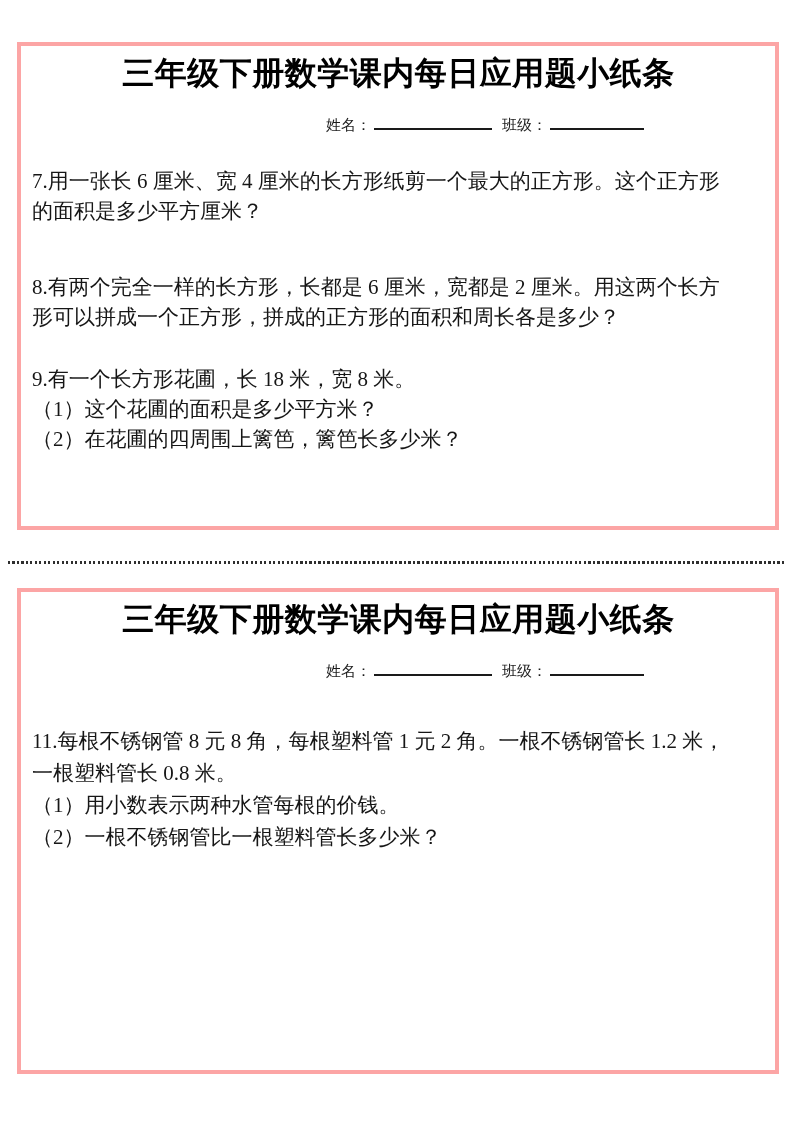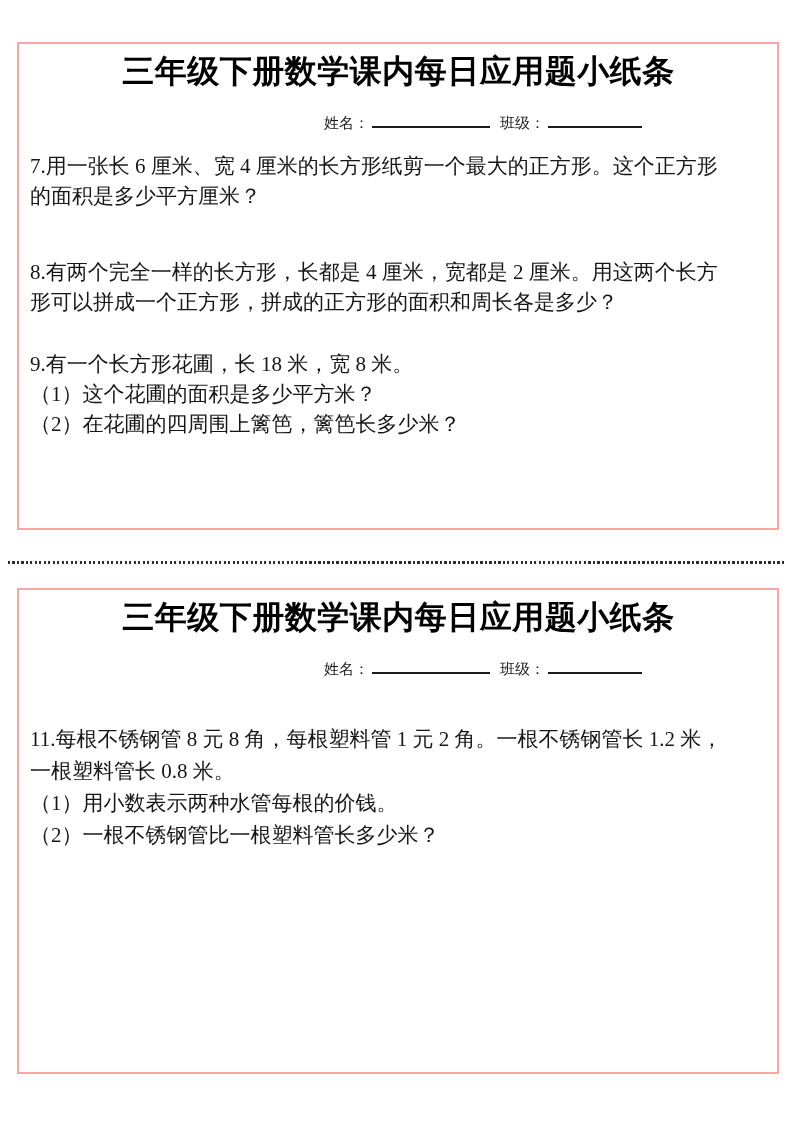--- a/index.html
+++ b/index.html
@@ -10,21 +10,21 @@
     background: #ffffff;
     font-family: "Liberation Serif", "DejaVu Serif", serif;
     color: #1a1a1a;
     overflow: hidden;
   }
   .box {
     position: absolute;
     left: 17px;
     width: 762px;
     box-sizing: border-box;
-    border: 2px solid #fca5a5;
+    border: 4px solid #fca5a5;
     background: #ffffff;
     padding: 8px 10px 0 11px;
   }
   .box.sec1 { top: 42px;  height: 488px; }
   .box.sec2 { top: 588px; height: 486px; }
 
   .title {
     margin: 0;
     text-align: center;
     font-family: "Liberation Sans", "DejaVu Sans", sans-serif;
@@ -51,21 +51,21 @@
   .u-class { width: 94px;  margin-left: 3px; }
 
   .problem {
     font-size: 21px;
     white-space: pre-wrap;
     text-align: left;
     color: #161616;
   }
   .sec1 .problem { line-height: 30px; }
   .sec2 .problem { line-height: 32px; }
-  .p7  { margin-top: 14px; }
+  .p7  { margin-top: 27px; }
   .p8  { margin-top: 46px; }
   .p9  { margin-top: 32px; }
   .p10 { margin-top: 8px;  }
   .p11 { margin-top: 40px; }
 
   .divider {
     position: absolute;
     left: 8px;
     top: 561px;
     width: 778px;
@@ -78,21 +78,21 @@
 
 <div class="page">
 
   <section class="box sec1">
     <h1 class="title">三年级下册数学课内每日应用题小纸条</h1>
     <div class="name-row">
       <span>姓名：</span><span class="uline u-name"></span><span>班级：</span><span class="uline u-class"></span>
     </div>
     <div class="problem p7">7.用一张长 6 厘米、宽 4 厘米的长方形纸剪一个最大的正方形。这个正方形
 的面积是多少平方厘米？</div>
-    <div class="problem p8">8.有两个完全一样的长方形，长都是 4 厘米，宽都是 2 厘米。用这两个长方
+    <div class="problem p8">8.有两个完全一样的长方形，长都是 6 厘米，宽都是 2 厘米。用这两个长方
 形可以拼成一个正方形，拼成的正方形的面积和周长各是多少？</div>
     <div class="problem p9">9.有一个长方形花圃，长 18 米，宽 8 米。
 （1）这个花圃的面积是多少平方米？
 （2）在花圃的四周围上篱笆，篱笆长多少米？</div>
   </section>
 
   <div class="divider"></div>
 
   <section class="box sec2">
     <h1 class="title">三年级下册数学课内每日应用题小纸条</h1>

